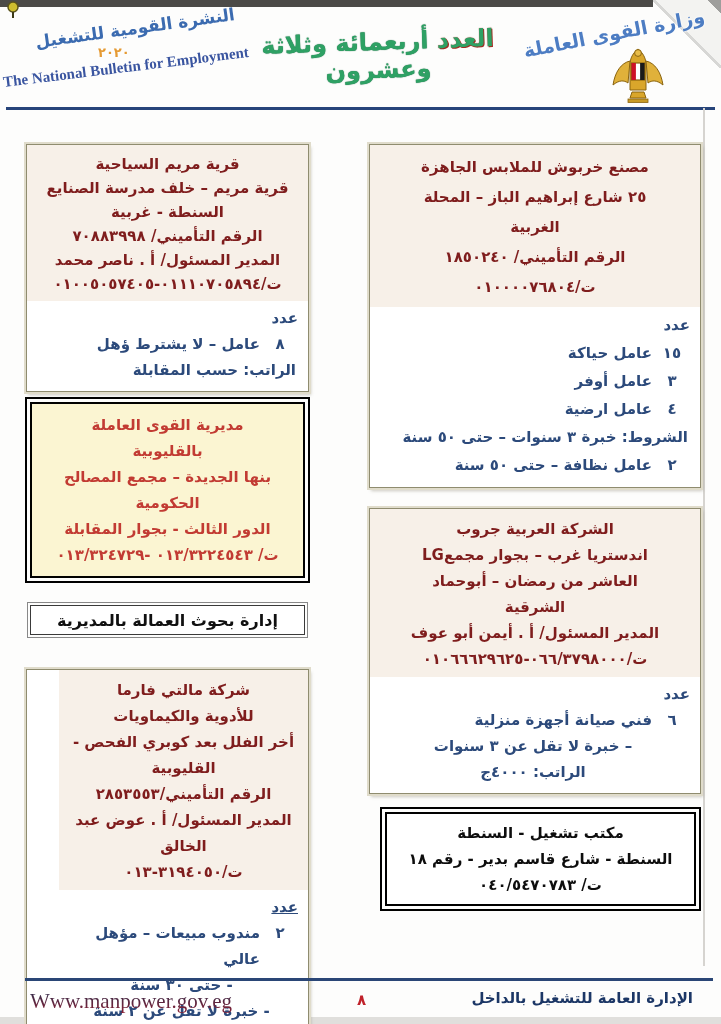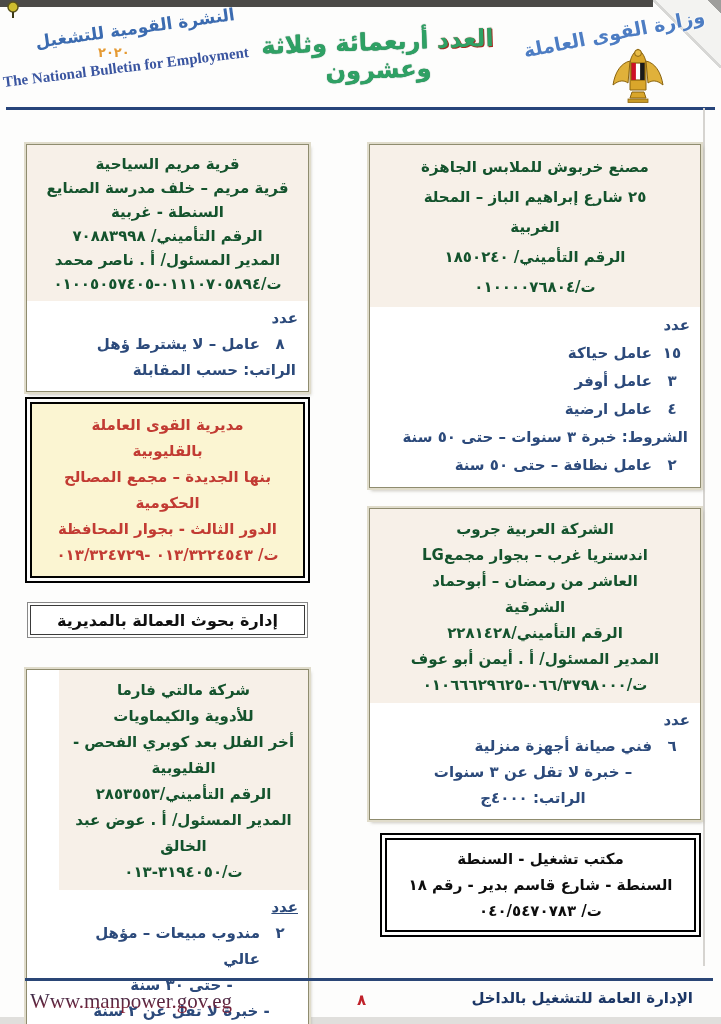--- a/index.html
+++ b/index.html
@@ -58,21 +58,21 @@
   .col{display:flex;flex-direction:column;}
   .col-right{width:332px;padding-left:40px;}
   .col-left{flex:1;}
 
   
   .job-box{
     background:#fff;border:1px solid #8f8c6f;outline:2px solid #e0dccb;
     box-shadow:2px 3px 3px rgba(115,110,90,.35);
   }
   .job-header{
-    background:#f7f0e8;color:#14532d;font-weight:bold;text-align:center;
+    background:#f7f0e8;color:#7f1d1d;font-weight:bold;text-align:center;
     font-size:15px;padding:7px 6px 5px;
   }
   .job-body{color:#2c4a7b;font-weight:bold;font-size:15px;padding:4px 8px 8px;}
   .lh30 div{line-height:30px;}
   .lh28 div, .lh28 .row{line-height:28px;}
   .lh26 div, .lh26 .row{line-height:26px;}
   .lh24 div{line-height:24px;}
   .count-label{text-align:right;padding-right:2px;}
   .count-label.underline{text-decoration:underline;}
   .row{display:flex;}
@@ -195,21 +195,20 @@
           </div>
         </div>
       </article>
 
       <article class="job-box mt20">
         <div class="job-header lh26 rtl">
           <div>الشركة العربية جروب</div>
           <div>اندستريا غرب – بجوار مجمعLG</div>
           <div>العاشر من رمضان – أبوحماد</div>
           <div>الشرقية</div>
-          <div>الرقم التأميني/٢٢٨١٤٢٨</div>
           <div>المدير المسئول/ أ . أيمن أبو عوف</div>
           <div>ت/٠٦٦/٣٧٩٨٠٠٠-٠١٠٦٦٦٢٩٦٢٥</div>
         </div>
         <div class="job-body lh26 rtl">
           <div class="count-label">عدد</div>
           <div class="row">
             <span class="num">٦</span>
             <span class="role">فني صيانة أجهزة منزلية</span>
           </div>
           <div class="note center">– خبرة لا تقل عن ٣ سنوات</div>
@@ -243,21 +242,21 @@
             <span class="role">عامل – لا يشترط ؤهل</span>
           </div>
           <div class="note">الراتب: حسب المقابلة</div>
         </div>
       </article>
 
       <article class="gov-box mt10 rtl">
         <div>مديرية القوى العاملة</div>
         <div>بالقليوبية</div>
         <div>بنها الجديدة – مجمع المصالح الحكومية</div>
-        <div>الدور الثالث - بجوار المحافظة</div>
+        <div>الدور الثالث - بجوار المقابلة</div>
         <div>ت/ ٠١٣/٣٢٢٤٥٤٣ -٠١٣/٣٢٤٧٢٩</div>
       </article>
 
       <article class="idara-box mt22 rtl">إدارة بحوث العمالة بالمديرية</article>
 
       <article class="job-box mt26">
         <div class="job-header lh26 rtl">
           <div>شركة مالتي فارما</div>
           <div>للأدوية والكيماويات</div>
           <div>أخر الفلل بعد كوبري الفحص - القليوبية</div>

